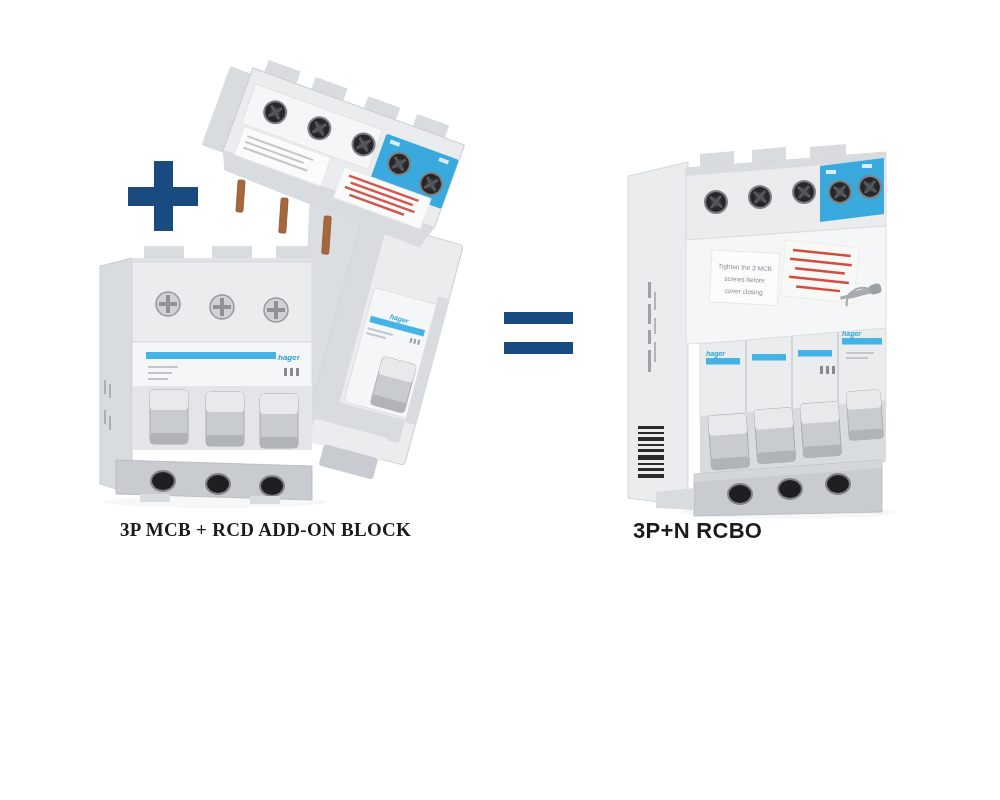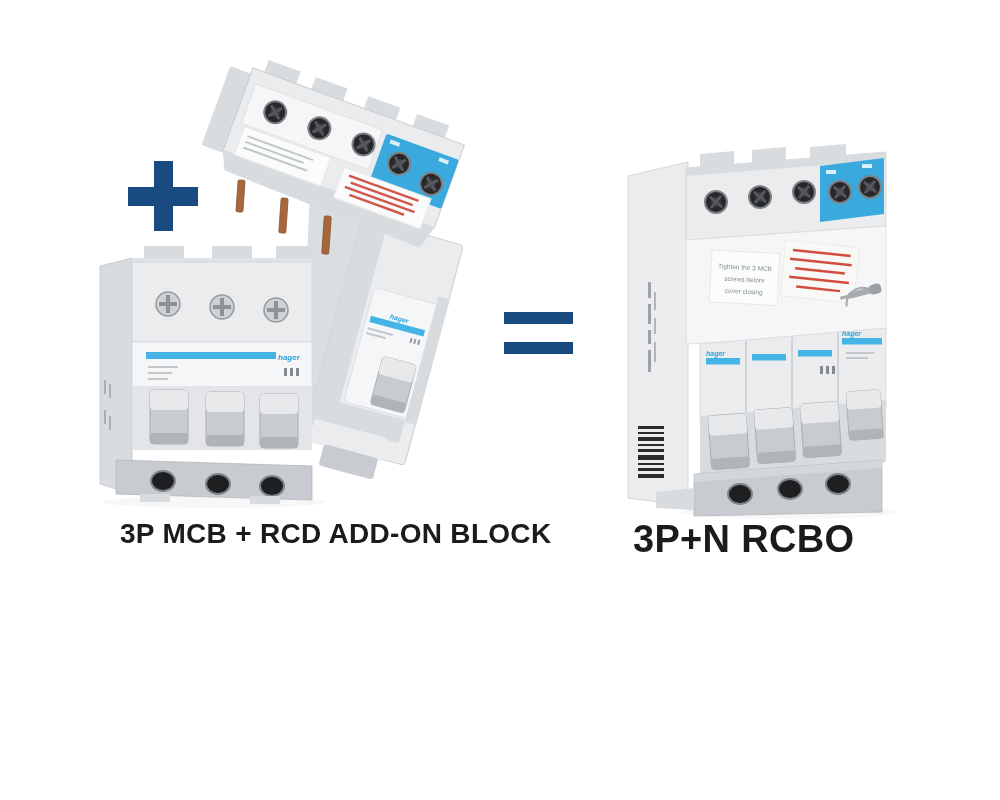--- a/index.html
+++ b/index.html
@@ -6,22 +6,22 @@
     --bg:#ffffff; --navy:#1a4b80; --cyan:#44b4e7; --cyanCover:#39a9de; --brandCyan:#2aa3dc;
     --bodyWhite:#f5f6f8; --bodyLight:#eaecee; --bodyMid:#d9dcdf; --bodyGrey:#c8ccd0;
     --bodyDeep:#b4b8bd; --termDark:#1e1f21; --copper:#a7673d; --warnRed:#cd3a2b;
     --labelGrey:#8a9097; --captionDark:#1b1b1b; --captionGrey:#6d7986;
   }
   html,body{margin:0;padding:0;background:#fff;}
   .stage{position:relative;width:1000px;height:800px;background:var(--bg);
          font-family:"Liberation Sans",sans-serif;overflow:hidden;}
   .stage svg{position:absolute;left:0;top:0;}
   .caption{position:absolute;font-weight:bold;white-space:nowrap;line-height:1;letter-spacing:.3px;}
-  .capL{left:120px;top:520px;font-size:28px;color:var(--captionDark);}
-  .capR{left:633px;top:520px;font-size:38px;color:var(--captionDark);}
+  .capL{left:120px;top:520px;font-size:19px;color:var(--captionDark);font-family:Liberation Serif, serif;}
+  .capR{left:633px;top:520px;font-size:22px;color:var(--captionDark);}
   .capF{left:428px;top:704px;font-size:31px;color:var(--captionGrey);}
   .plus{position:absolute;left:128px;top:161px;width:70px;height:70px;}
   .plus::before{content:"";position:absolute;left:0;top:26px;width:70px;height:19px;background:var(--navy);}
   .plus::after{content:"";position:absolute;left:26px;top:0;width:19px;height:70px;background:var(--navy);}
   .equals{position:absolute;left:504px;top:312px;width:69px;height:42px;}
   .equals::before{content:"";position:absolute;left:0;top:0;width:69px;height:12px;background:var(--navy);}
   .equals::after{content:"";position:absolute;left:0;bottom:0;width:69px;height:12px;background:var(--navy);}
   .fWhite{fill:var(--bodyWhite);} .fLight{fill:var(--bodyLight);} .fMid{fill:var(--bodyMid);}
   .fGrey{fill:var(--bodyGrey);} .fDark{fill:var(--termDark);}
   .fCyan{fill:var(--cyan);} .fCover{fill:var(--cyanCover);} .fCopper{fill:var(--copper);}

